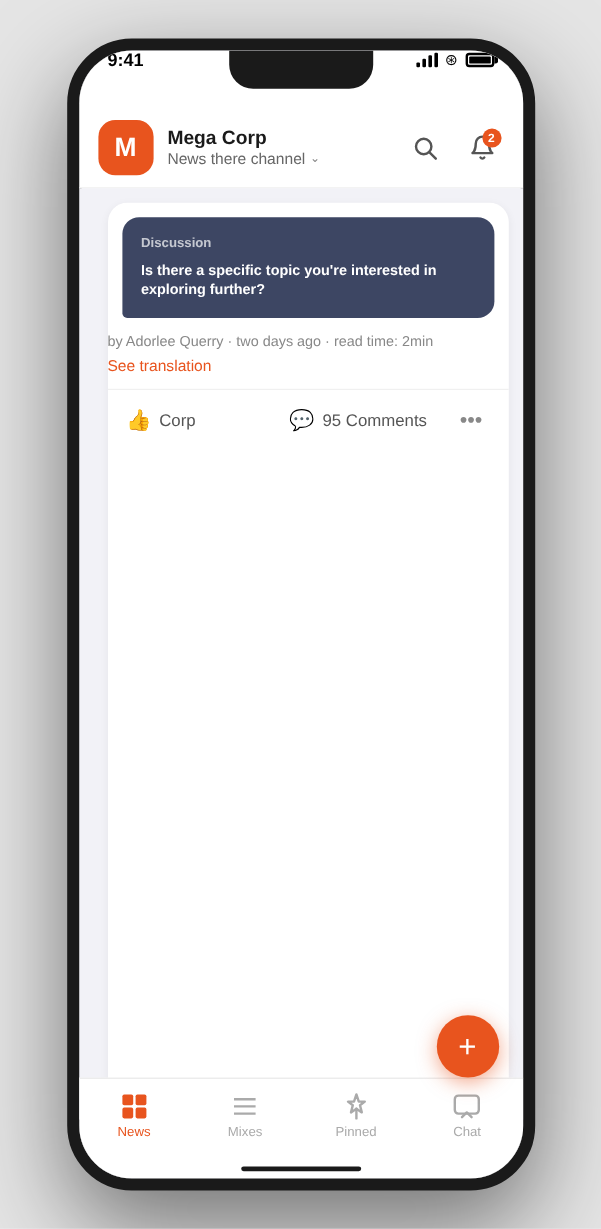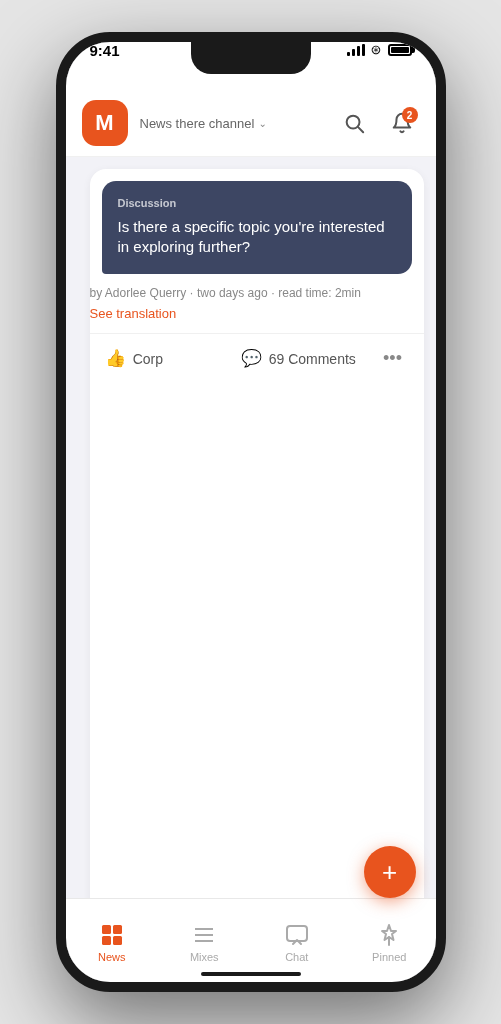--- a/index.html
+++ b/index.html
@@ -257,22 +257,22 @@
       margin: 12px 12px 0;
       border-radius: 14px 14px 14px 4px;
     }
     .discussion-label {
       font-size: 11px;
       font-weight: 600;
       color: rgba(255,255,255,0.7);
       margin-bottom: 8px;
     }
     .discussion-text {
-      font-size: 15px;
-      font-weight: 400;
+      font-size: 12px;
+      font-weight: 700;
       color: #fff;
       line-height: 1.35;
     }
     .discussion-footer {
       padding: 12px 0;
     }
     .discussion-meta {
       font-size: 12px;
       color: #888;
       margin-bottom: 6px;
@@ -332,21 +332,21 @@
     .bottom-nav {
       position: absolute;
       bottom: 0;
       left: 0;
       right: 0;
       height: 84px;
       background: #fff;
       border-top: 1px solid #e8e8e8;
       display: flex;
       align-items: flex-start;
-      padding-top: 24px;
+      padding-top: 11px;
     }
     .nav-item {
       flex: 1;
       display: flex;
       flex-direction: column;
       align-items: center;
       gap: 4px;
     }
     .nav-label {
       font-size: 11px;
@@ -414,20 +414,21 @@
       <span class="wifi-icon">⊛</span>
       <div class="battery">
         <div class="battery-fill"></div>
       </div>
     </div>
   </div>
 
   <div class="header">
     <div class="logo">M</div>
     <div class="header-text">
+      <div class="company-name">Mega Corp</div>
       <div class="channel-name">
         <span>News there channel</span>
         <span class="chevron">⌄</span>
       </div>
     </div>
     <div class="header-actions">
       <div class="search-btn">
         <svg width="22" height="22" viewBox="0 0 24 24" fill="none" stroke="#555" stroke-width="2.2" stroke-linecap="round" stroke-linejoin="round">
           <circle cx="11" cy="11" r="7"></circle>
           <line x1="16.5" y1="16.5" x2="22" y2="22"></line>
@@ -514,21 +515,21 @@
         <div class="discussion-meta">by Adorlee Querry · two days ago · read time: 2min</div>
         <div class="see-translation">See translation</div>
       </div>
       <div class="card-actions">
         <div class="action-btn">
           <span class="action-icon">👍</span>
           <span>Corp</span>
         </div>
         <div class="action-btn">
           <span class="action-icon">💬</span>
-          <span>69 Comments</span>
+          <span>95 Comments</span>
         </div>
         <div class="action-more">•••</div>
       </div>
     </div>
 
   </div>
 
   <div class="fab">
     <span>+</span>
   </div>
@@ -549,30 +550,30 @@
       <svg width="24" height="24" viewBox="0 0 24 24" fill="none" stroke="#aaa" stroke-width="2">
         <line x1="3" y1="6" x2="21" y2="6"></line>
         <line x1="3" y1="12" x2="21" y2="12"></line>
         <line x1="3" y1="18" x2="21" y2="18"></line>
       </svg>
       <span class="nav-label">Mixes</span>
     </div>
 
     <div class="nav-item">
       <svg width="24" height="24" viewBox="0 0 24 24" fill="none" stroke="#aaa" stroke-width="2" stroke-linecap="round" stroke-linejoin="round">
+        <path d="M12 2l2 6h5l-4 3 1.5 6L12 14l-4.5 3L9 11 5 8h5z"></path>
+        <line x1="12" y1="14" x2="12" y2="22"></line>
+      </svg>
+      <span class="nav-label">Pinned</span>
+    </div>
+
+    <div class="nav-item">
+      <svg width="24" height="24" viewBox="0 0 24 24" fill="none" stroke="#aaa" stroke-width="2" stroke-linecap="round" stroke-linejoin="round">
         <rect x="2" y="3" width="20" height="15" rx="3"></rect>
         <path d="M8 21l4-4 4 4"></path>
       </svg>
       <span class="nav-label">Chat</span>
     </div>
 
-    <div class="nav-item">
-      <svg width="24" height="24" viewBox="0 0 24 24" fill="none" stroke="#aaa" stroke-width="2" stroke-linecap="round" stroke-linejoin="round">
-        <path d="M12 2l2 6h5l-4 3 1.5 6L12 14l-4.5 3L9 11 5 8h5z"></path>
-        <line x1="12" y1="14" x2="12" y2="22"></line>
-      </svg>
-      <span class="nav-label">Pinned</span>
-    </div>
-
   </div>
 
   <div class="home-indicator"></div>
 </div>
 
 </body></html>

